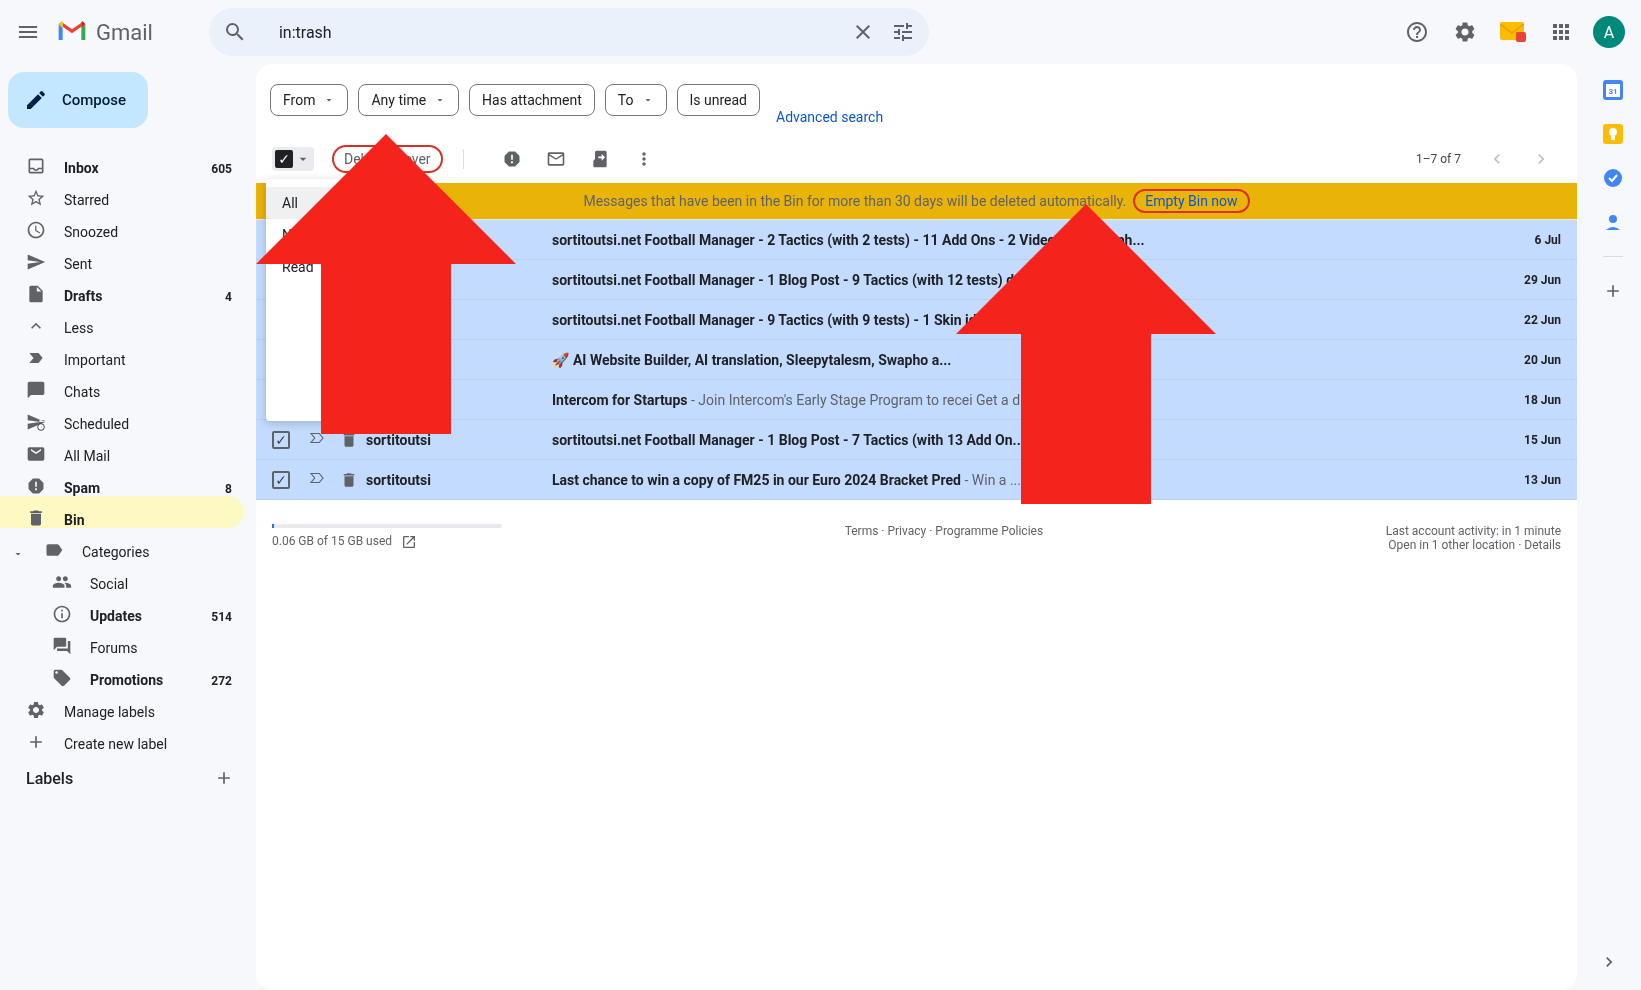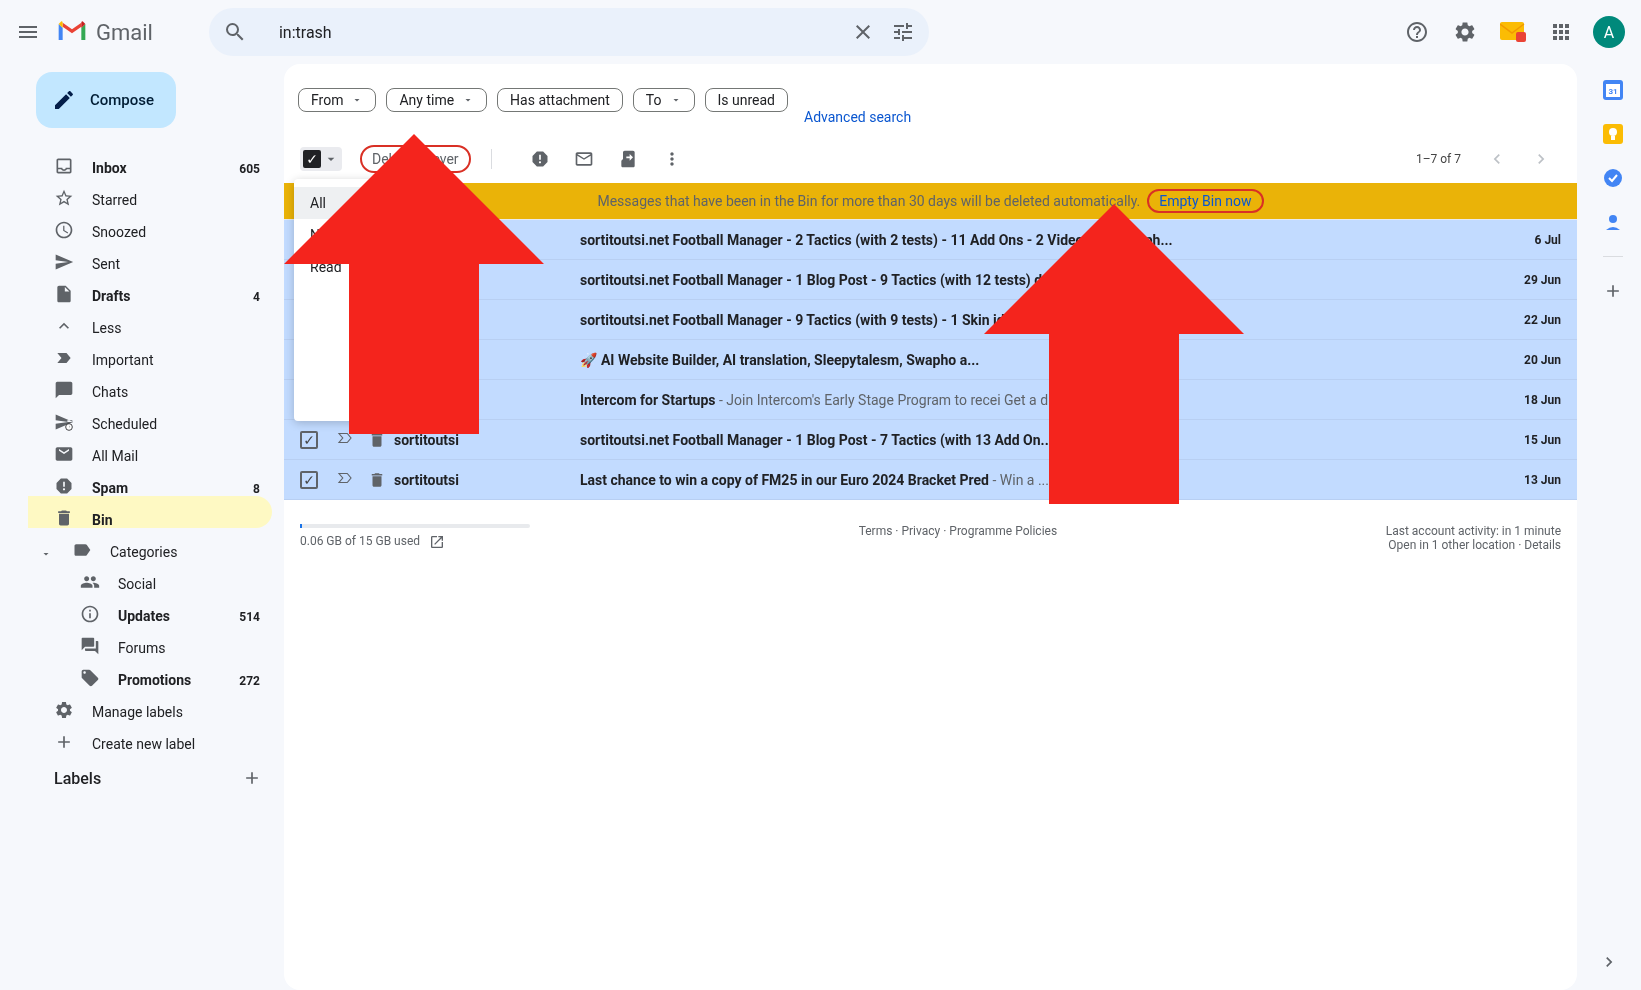--- a/index.html
+++ b/index.html
@@ -14,38 +14,38 @@
   .gmail-text { font-size:22px; color:#5f6368; }
   .search-bar { flex: 0 0 720px; height:48px; background:#eaf1fb; border-radius:28px; display:flex; align-items:center; padding:0 6px; margin-left: 26px;}
   .search-icon-btn, .clear-btn, .tune-btn { width:40px; height:40px; display:flex;align-items:center;justify-content:center;border-radius:50%;cursor:pointer;}
   .search-input { flex:1; border:none; background:transparent; font-size:16px; outline:none; padding:0 4px; color:#202124;margin-left:20px;}
   .header-spacer { flex:1; }
   .header-right { display:flex; align-items:center; gap:8px; padding-right:12px;}
   .hicon { width:40px; height:40px; display:flex;align-items:center;justify-content:center;border-radius:50%;cursor:pointer;}
   .avatar { width:32px; height:32px; border-radius:50%; background:#00897b; color:#fff; display:flex;align-items:center;justify-content:center; font-size:16px; margin-left:4px;}
   
   
-  .body { display:flex; flex:1; overflow:hidden;padding-left:28px;}
+  .body { display:flex; flex:1; overflow:hidden;}
   
   
   .sidebar { width:256px; padding:8px 0; overflow-y:auto;}
   .compose { margin:0 0 16px 8px; height:56px; border-radius:16px; background:#c2e7ff; display:inline-flex; align-items:center; padding:0 22px 0 16px; gap:14px; cursor:pointer; font-size:15px; color:#001d35; font-weight:500;}
   .nav-item { display:flex; align-items:flex-end; height:32px; padding:0 12px 0 26px; border-radius:0 16px 16px 0; cursor:pointer; margin-right:12px; gap:18px;}
   .nav-item.bold { font-weight:700; }
   .nav-item.active { background:#fef9c3; font-weight:700;}
   .nav-item .count { margin-left:auto; font-size:12px; color:#5f6368;}
   .nav-item.bold .count { font-weight:700; color:#202124;}
   .nav-sub { padding-left:52px; }
   .nav-icon { width:20px; display:flex; justify-content:center; color:#202124;}
   .labels-hdr { display:flex; align-items:center; justify-content:space-between; padding:16px 22px 8px 26px; font-size:16px; font-weight:500;}
   
   
   .main { flex:1; display:flex; flex-direction:column; background:#fff; border-radius:16px; margin:0 8px 0 0; overflow:hidden; position:relative;}
   .filter-chips { display:flex; gap:10px; padding:10px 14px; align-items:center;}
-  .chip { border:1px solid #747775; border-radius:8px; height:24px; display:flex; align-items:center; padding:0 12px; font-size:14px; cursor:pointer; gap:8px;}
+  .chip { border:1px solid #747775; border-radius:8px; height:32px; display:flex; align-items:center; padding:0 12px; font-size:14px; cursor:pointer; gap:8px;}
   .adv-search { color:#0b57d0; font-size:14px; cursor:pointer; margin-left:6px;margin-top:35px;}
   .toolbar { display:flex; align-items:center; height:48px; padding:0 16px;}
   .select-box { display:flex; align-items:center; border:1px solid transparent; cursor:pointer; padding:2px; border-radius:4px; background:#eaebef; }
   .select-box .cb { width:18px;height:18px;border:2px solid #5f6368;border-radius:2px;display:inline-flex;align-items:center;justify-content:center;}
   .select-box .cb.checked { background:#202124; border-color:#202124; color:#fff;}
   .select-box .arrow { margin-left:2px;}
   .delete-forever { border:2px solid #d93025; border-radius:16px; padding:4px 10px; margin-left:18px; color:#5f6368; cursor:pointer; font-size:14px;}
   .tb-icon { width:40px;height:40px;display:flex;align-items:center;justify-content:center;border-radius:50%;cursor:pointer; color:#444;}
   .tb-icons { display:flex; margin-left:20px; gap:4px;}
   .toolbar-right { margin-left:auto; display:flex; align-items:center; gap:4px; color:#5f6368; font-size:12px;}

